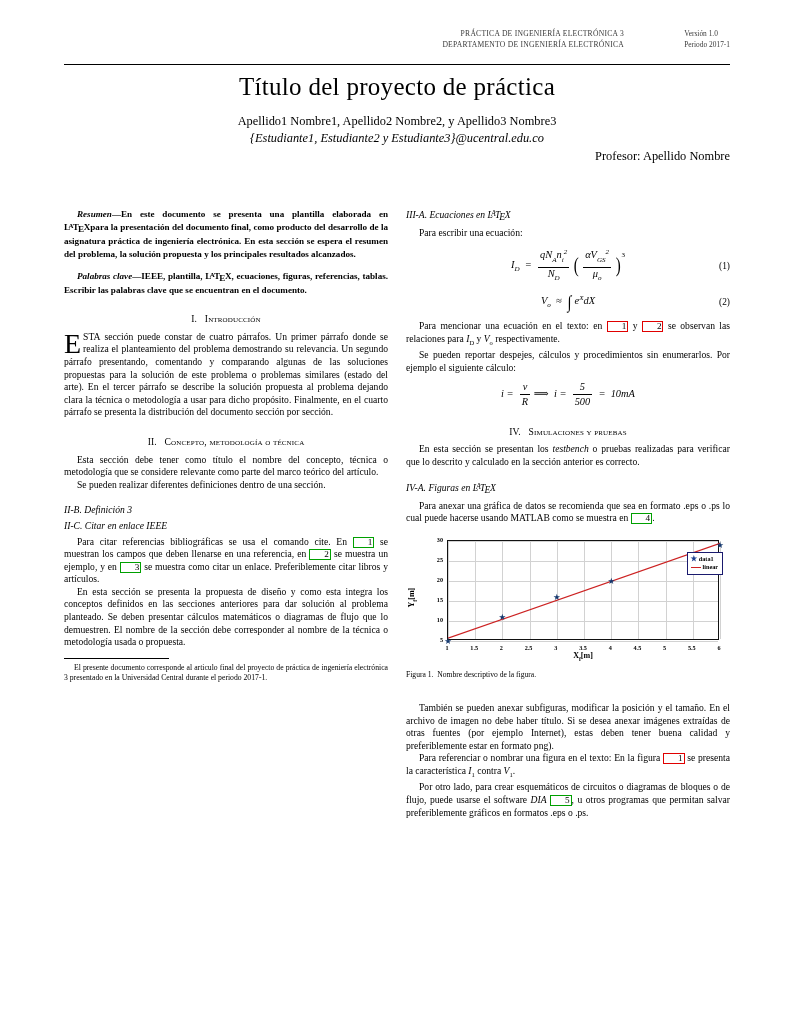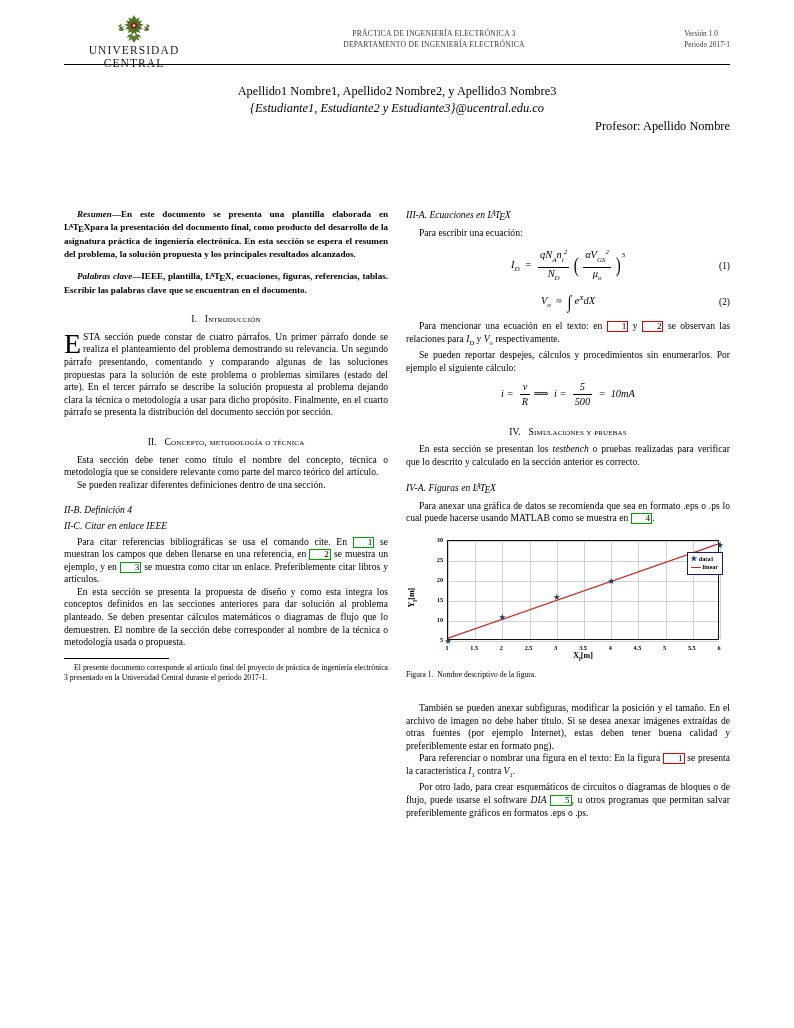--- a/index.html
+++ b/index.html
@@ -49,21 +49,21 @@
     letter-spacing: 1.1px;
     line-height: 11.5px;
     color: #1a1a1a;
     margin-top: 1px;
   }
   .header-center {
     position: absolute;
     left: 180px;
     top: 15px;
     width: 380px;
-    text-align: center;
+    text-align: right;
     font-size: 7.6px;
     line-height: 10.5px;
     letter-spacing: 0.25px;
     color: #3a3a3a;
   }
   .header-right {
     position: absolute;
     right: 0px;
     top: 15px;
     font-size: 7.4px;
@@ -345,48 +345,35 @@
     text-indent: 10px;
   }
 </style>
 </head>
 <body>
 
 <div class="page">
 
   <div class="header">
 
-    <div class="logo-wrap">
-      <svg class="logo-mark" viewBox="0 0 40 32">
-        <g fill="#4f7324">
-          <path d="M20 1 L22.4 5.2 L26 3.6 L24.6 7.6 L28.8 7 L26.4 10.2 L30.4 11.4 L26.6 13.2 L29.4 16 L25.4 16.4 L26.6 20.2 L22.8 18.6 L22.4 22.6 L20 19.6 L17.6 22.6 L17.2 18.6 L13.4 20.2 L14.6 16.4 L10.6 16 L13.4 13.2 L9.6 11.4 L13.6 10.2 L11.2 7 L15.4 7.6 L14 3.6 L17.6 5.2 Z"></path>
-          <path d="M3 12.5 L7 10.5 L6 14 L9.6 13 L7.6 16 L10.6 16.4 L7 18.4 L3.4 17 L5 14.6 Z" opacity="0.95"></path>
-          <path d="M37 12.5 L33 10.5 L34 14 L30.4 13 L32.4 16 L29.4 16.4 L33 18.4 L36.6 17 L35 14.6 Z" opacity="0.95"></path>
-          <path d="M20 31 L17.4 27 L14 28.4 L15.6 24.6 L12 25.2 L14.4 22 L17.2 21.4 L20 24 L22.8 21.4 L25.6 22 L28 25.2 L24.4 24.6 L26 28.4 L22.6 27 Z" opacity="0.95"></path>
-        </g>
-        <circle cx="20" cy="12.2" r="3.4" fill="#8c1c1c"></circle>
-        <circle cx="20" cy="12.2" r="1.4" fill="#e8e0c8"></circle>
-      </svg>
-      <div class="logo-text">UNIVERSIDAD</div>
-      <div class="logo-text">CENTRAL</div>
-    </div>
 
     <div class="header-center">
       <div>PRÁCTICA DE INGENIERÍA ELECTRÓNICA 3</div>
       <div>DEPARTAMENTO DE INGENIERÍA ELECTRÓNICA</div>
     </div>
 
     <div class="header-right">
       <div>Versión 1.0</div>
       <div>Periodo 2017-1</div>
     </div>
   </div>
   <div class="header-rule"></div>
 
   <div class="title-block">
+    <div class="doc-title">Título del proyecto de práctica</div>
     <div class="authors">Apellido1 Nombre1, Apellido2 Nombre2, y Apellido3 Nombre3</div>
     <div class="emails">{Estudiante1, Estudiante2 y Estudiante3}@ucentral.edu.co</div>
     <div class="professor">Profesor: Apellido Nombre</div>
   </div>
 
   <div class="col col-left">
 
     <p class="abstract"><i>Resumen</i><span>—</span><span>En este documento se presenta una plantilla elaborada en </span><span class="latex">L<span style="font-size:0.76em;vertical-align:0.26em;margin-left:-0.23em;margin-right:-0.1em;">A</span>T<span style="vertical-align:-0.21em;margin-left:-0.1em;margin-right:-0.04em;">E</span>X</span><span>para la presentación del documento final, como producto del desarrollo de la asignatura práctica de ingeniería electrónica. En esta sección se espera el resumen del problema, la solución propuesta y los principales resultados alcanzados.</span></p>
 
     <p class="abstract"><i>Palabras clave</i><span>—</span><span>IEEE, plantilla, </span><span class="latex">L<span style="font-size:0.76em;vertical-align:0.26em;margin-left:-0.23em;margin-right:-0.1em;">A</span>T<span style="vertical-align:-0.21em;margin-left:-0.1em;margin-right:-0.04em;">E</span>X</span><span>, ecuaciones, figuras, referencias, tablas. Escribir las palabras clave que se encuentran en el documento.</span></p>
@@ -394,21 +381,21 @@
     <div class="sec-head"><span class="num">I.</span>&nbsp;&nbsp;&nbsp;<span>Introducción</span></div>
 
     <p class="dropcap-para"><span class="dropcap">E</span><span class="smallcaps-lead">STA</span><span> sección puede constar de cuatro párrafos. Un primer párrafo donde se realiza el planteamiento del problema demostrando su relevancia. Un segundo párrafo presentando, comentando y comparando algunas de las soluciones propuestas para la solución de este problema o problemas similares (estado del arte). En el tercer párrafo se describe la solución propuesta al problema dejando clara la técnica o metodología a usar para dicho propósito. Finalmente, en el cuarto párrafo se presenta la distribución del documento sección por sección.</span></p>
 
     <div class="sec-head"><span class="num">II.</span>&nbsp;&nbsp;&nbsp;<span>Concepto, metodología o técnica</span></div>
 
     <p class="indent">Esta sección debe tener como título el nombre del concepto, técnica o metodología que se considere relevante como parte del marco teórico del artículo.</p>
 
     <p class="indent">Se pueden realizar diferentes definiciones dentro de una sección.</p>
 
-    <div class="subsec-head">II-B.    Definición 4</div>
+    <div class="subsec-head">II-B.    Definición 3</div>
 
     <div class="subsec-head tight">II-C.    Citar en enlace IEEE</div>
     <p class="indent"><span>Para citar referencias bibliográficas se usa el comando cite. En </span><span class="cite-green">1</span><span> se muestran los campos que deben llenarse en una referencia, en </span><span class="cite-green">2</span><span> se muestra un ejemplo, y en </span><span class="cite-green">3</span><span> se muestra como citar un enlace. Preferiblemente citar libros y artículos.</span></p>
 
 
     <p class="indent">En esta sección se presenta la propuesta de diseño y como esta integra los conceptos definidos en las secciones anteriores para dar solución al problema planteado. Se deben presentar cálculos matemáticos o diagramas de flujo que lo demuestren. El nombre de la sección debe corresponder al nombre de la técnica o metodología usada o propuesta.</p>
 
     <div class="footnote-rule"></div>
     <p class="footnote">El presente documento corresponde al articulo final del proyecto de práctica de ingeniería electrónica 3 presentado en la Universidad Central durante el periodo 2017-1.</p>
   </div>

